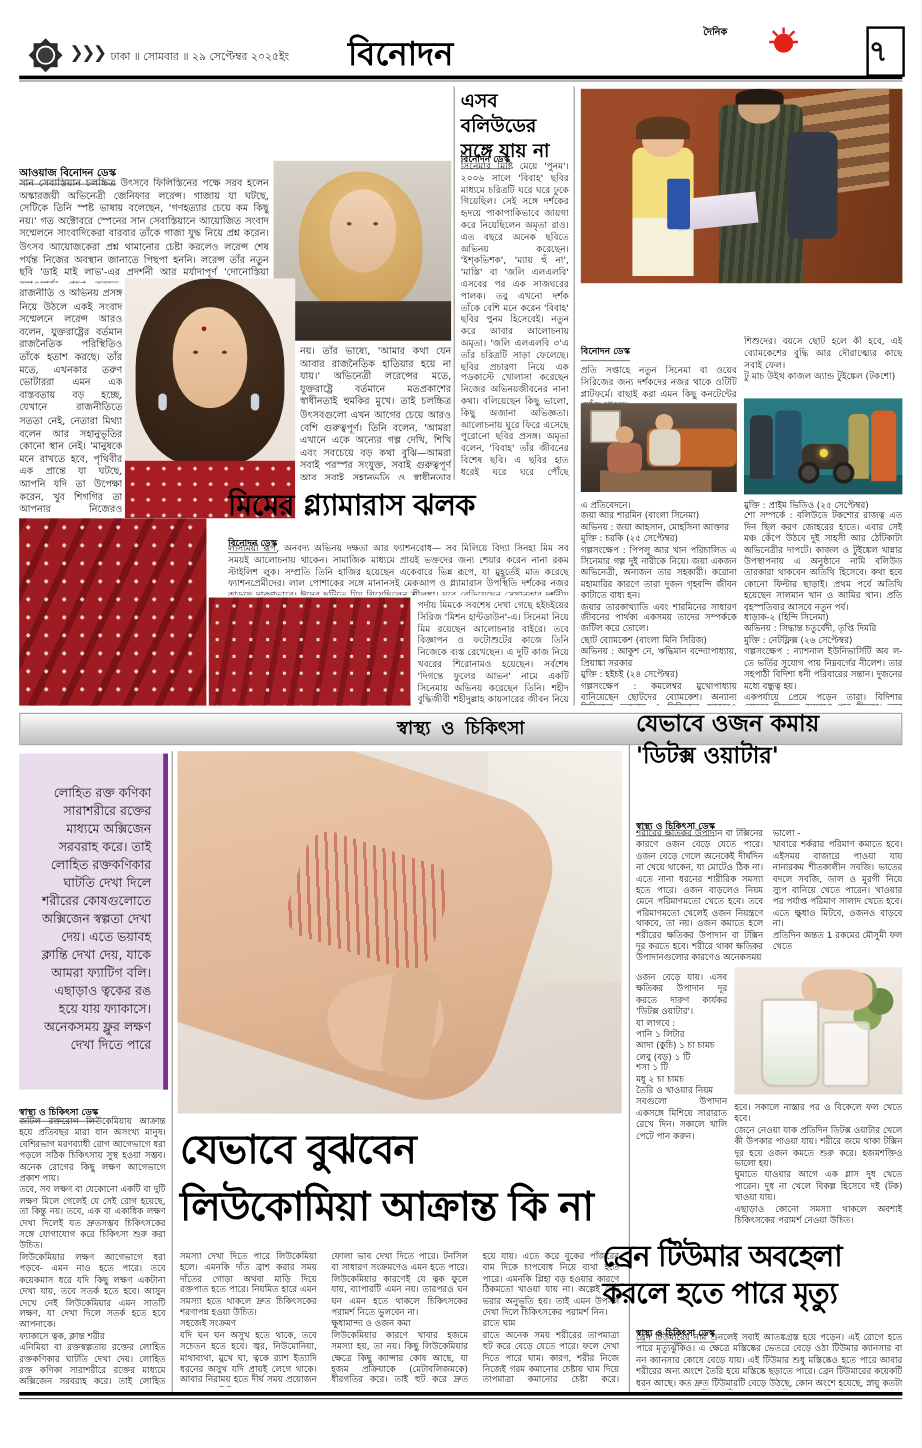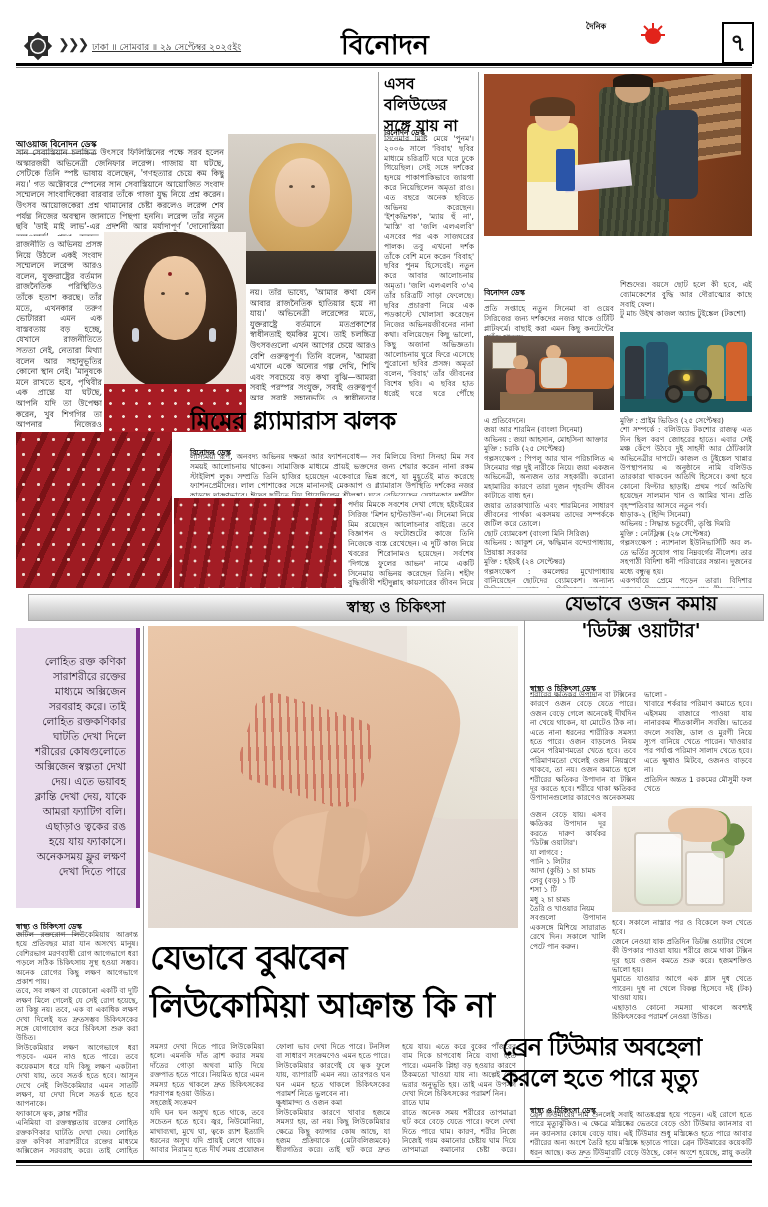--- a/index.html
+++ b/index.html
@@ -7,21 +7,21 @@
     font-family:"DejaVu Sans",sans-serif;color:#111;overflow:hidden;}
   .abs{position:absolute;}
   .hd{font-weight:bold;color:#000;}
   .body-text{font-size:8px;line-height:10.6px;text-align:justify;overflow:hidden;color:#191919;}
   .pre{white-space:pre-line;}
   .byline{font-size:8.5px;font-weight:bold;color:#000;border-bottom:1px solid #888;
     padding-bottom:1px;margin-bottom:3px;display:inline-block;}
   .vrule{position:absolute;width:1px;background:#9a9a9a;}
   .ph{position:absolute;overflow:hidden;}
   .ph > div{position:absolute;}
-  .center{text-align:center;}
+  .center{text-align:left;}
   .divider-bar{background:linear-gradient(180deg,#fbfbfb 0%,#dedede 45%,#bfbfbf 100%);
     border:1px solid #a8a8a8;display:flex;align-items:center;justify-content:center;
     font-size:15px;font-weight:bold;color:#000;}
   .quote-box{background:#e9dcec;border-right:4px solid #7b2f8e;box-sizing:border-box;
     padding:26px 10px 10px 12px;font-size:10.5px;line-height:15px;font-weight:500;
     text-align:right;color:#241a28;overflow:hidden;}
   .rule-h{position:absolute;background:#000;}
 </style>
 </head>
 <body>
@@ -30,21 +30,21 @@
 
   <div class="abs" style="left:20px;top:28px;width:36px;height:36px;">
     <svg width="36" height="36" viewBox="0 0 36 36">
       <rect x="8" y="8" width="20" height="20" fill="#2b2b2b" transform="rotate(45 18 18)"></rect>
       <rect x="8" y="8" width="20" height="20" fill="#2b2b2b"></rect>
       <circle cx="18" cy="18" r="8" fill="#fff"></circle>
       <circle cx="18" cy="18" r="6.5" fill="#3a3a3a"></circle>
     </svg>
   </div>
   <div class="abs" style="left:58px;top:36px;font-size:14px;letter-spacing:-2px;color:#2b2b2b;font-weight:bold;">❯❯❯</div>
-  <div class="abs" style="left:92px;top:40px;font-size:9px;color:#333;text-decoration:underline;">ঢাকা ॥ সোমবার ॥ ২৯ সেপ্টেম্বর ২০২৫ইং</div>
+  <div class="abs" style="left:92px;top:40px;font-size:9px;color:#333;">ঢাকা ॥ সোমবার ॥ ২৯ সেপ্টেম্বর ২০২৫ইং</div>
 
   <div class="abs hd center" style="left:290px;top:24px;width:190px;font-size:27px;">বিনোদন</div>
 
   <div class="abs" style="left:584px;top:20px;width:134px;height:42px;">
     <div class="abs" style="left:2px;top:0;font-size:8px;font-weight:bold;color:#000;">দৈনিক</div>
     <div class="abs" style="left:56px;top:2px;width:26px;height:26px;">
       <svg width="26" height="26" viewBox="0 0 26 26">
         <g stroke="#e2231a" stroke-width="2">
           <line x1="13" y1="1" x2="13" y2="6"></line>
             <line x1="4" y1="4" x2="8" y2="8"></line>
@@ -155,21 +155,21 @@
 মুক্তি : হইচই (২৪ সেপ্টেম্বর)
 গল্পসংক্ষেপ : কমলেশ্বর মুখোপাধ্যায় বানিয়েছেন ছোটদের ব্যোমকেশ। অন্যান্য সিরিজের তুলনায় এ সিরিজের আকারও ছোট। এতে ব্যোমকেশ, অজিতসহ প্রধান চরিত্রগুলোকে দেখা যাবে</div>
   <div class="abs body-text pre" style="left:620px;top:416px;width:132px;height:172px;font-size:7.3px;line-height:9.4px;">মুক্তি : প্রাইম ভিডিও (২৫ সেপ্টেম্বর)
 শো সম্পর্কে : বলিউডে টকশোর রাজত্ব এত দিন ছিল করণ জোহরের হাতে। এবার সেই মঞ্চ কেঁপে উঠবে দুই সাহসী আর ঠোঁটকাটা অভিনেত্রীর দাপটে। কাজল ও টুইঙ্কেল খান্নার উপস্থাপনায় এ অনুষ্ঠানে নামি বলিউড তারকারা থাকবেন অতিথি হিসেবে। কথা হবে কোনো ফিল্টার ছাড়াই। প্রথম পর্বে অতিথি হয়েছেন সালমান খান ও আমির খান। প্রতি বৃহস্পতিবার আসবে নতুন পর্ব।
 ধাড়াক-২ (হিন্দি সিনেমা)
 অভিনয় : সিদ্ধান্ত চতুর্বেদী, তৃপ্তি দিমরি
 মুক্তি : নেটফ্লিক্স (২৬ সেপ্টেম্বর)
 গল্পসংক্ষেপ : ন্যাশনাল ইউনিভার্সিটি অব ল-তে ভর্তির সুযোগ পায় নিম্নবর্গের নীলেশ। তার সহপাঠী বিদিশা ধনী পরিবারের সন্তান। দুজনের মধ্যে বন্ধুত্ব হয়।
 একপর্যায়ে প্রেমে পড়েন তারা। বিদিশার বোনের বিয়েতে আমন্ত্রণ পান নীলেশ। তবে সেখানে</div>
 
-  <div class="abs divider-bar" style="left:28px;top:594px;width:734px;height:25px;">
+  <div class="abs divider-bar" style="left:16px;top:594px;width:734px;height:25px;font-family:Liberation Mono, monospace;">
     <span>স্বাস্থ্য ও চিকিৎসা</span>
   </div>
 
   <div class="abs quote-box" style="left:16px;top:628px;width:124px;height:280px;">লোহিত রক্ত কণিকা সারাশরীরে রক্তের মাধ্যমে অক্সিজেন সরবরাহ করে। তাই লোহিত রক্তকণিকার ঘাটতি দেখা দিলে শরীরের কোষগুলোতে অক্সিজেন স্বল্পতা দেখা দেয়। এতে ভয়াবহ ক্লান্তি দেখা দেয়, যাকে আমরা ফ্যাটিগ বলি। এছাড়াও ত্বকের রঙ হয়ে যায় ফ্যাকাসে। অনেকসময় ফ্লুর লক্ষণ দেখা দিতে পারে</div>
 
   <div class="ph" style="left:148px;top:626px;width:370px;height:302px;background:linear-gradient(160deg,#e9e2db 0 30%,#ded3ca);">
     <div style="right:0;top:0;width:30%;height:64%;border-radius:0 0 0 40px;background:linear-gradient(200deg,#f4f1ea,#e3ddd1);"></div>
     <div style="left:-12%;top:0;width:92%;height:86%;border-radius:60px;transform:rotate(18deg);background:linear-gradient(150deg,#eccbae,#dfb493 70%,#d2a583);"></div>
     <div style="left:26%;top:26%;width:34%;height:30%;transform:rotate(18deg);background:repeating-linear-gradient(70deg,rgba(186,58,46,.5) 0 2.5px,rgba(0,0,0,0) 2.5px 8px);border-radius:20px;"></div>
     <div style="left:34%;top:62%;width:26%;height:26%;border-radius:40% 40% 50% 50%;background:#e6bf9f;transform:rotate(-12deg);"></div>

